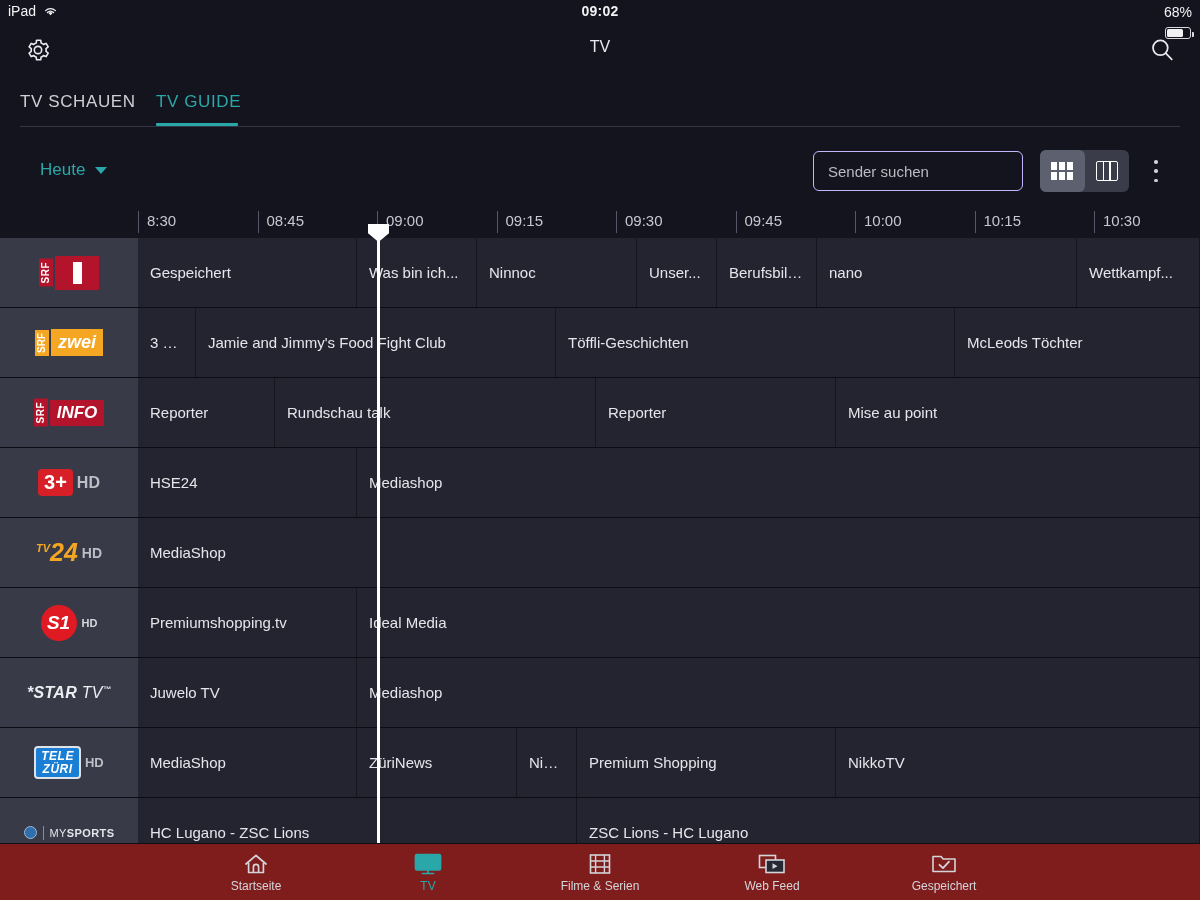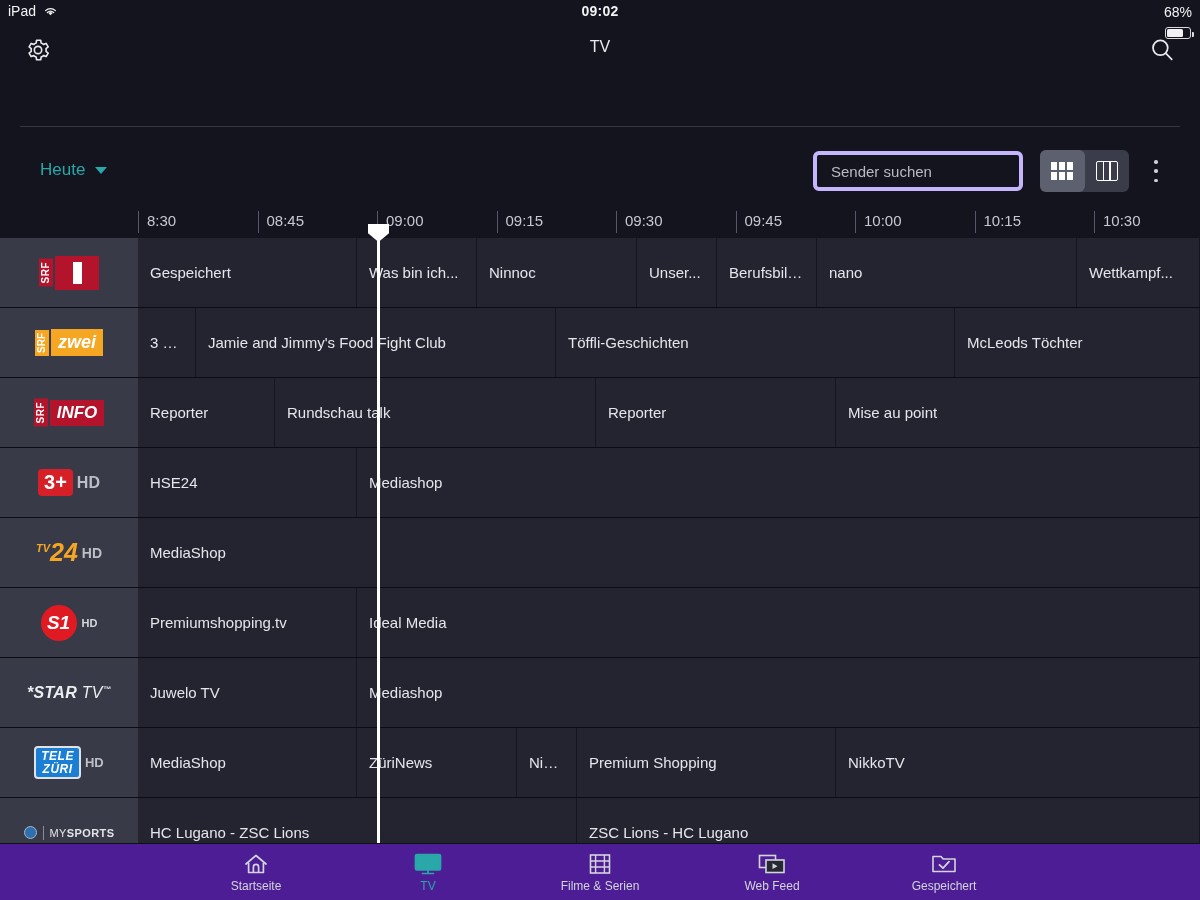--- a/index.html
+++ b/index.html
@@ -36,21 +36,21 @@
   .tab { position:absolute; top:0; font-size:17px; letter-spacing:.6px; color:#cfd0d6; cursor:pointer; }
   .tab.active { color:#2aa7a8; }
   .tab-underline { position:absolute; bottom:0; height:3px; background:#2aa7a8; border-radius:1px; }
   .tabs-rule { position:absolute; top:126px; left:20px; width:1160px; height:1px; background:#343644; }
 
   
   .toolbar { position:absolute; top:140px; left:0; width:1200px; height:66px; }
   .daysel { position:absolute; left:40px; top:20px; display:flex; align-items:center; gap:10px; color:#2aa7a8; font-size:17px; cursor:pointer; }
   .caret { width:0;height:0;border-left:6px solid transparent;border-right:6px solid transparent;border-top:7px solid #2aa7a8; }
   .searchbox { position:absolute; left:813px; top:151px; width:210px; height:40px;
-    border:4px solid #c4b5fd; border-radius:6px; background:transparent;
+    border:1px solid #c4b5fd; border-radius:6px; background:transparent;
     color:#b9bac3; font-size:15px; padding:0 14px; font-family:"Liberation Sans",sans-serif; outline:none; }
   .searchbox::placeholder { color:#b9bac3; }
   .viewtoggle { position:absolute; left:1040px; top:150px; width:89px; height:42px; background:#3a3c49; border-radius:6px; display:flex; }
   .vt-btn { width:44.5px; height:42px; display:flex; align-items:center; justify-content:center; cursor:pointer; border-radius:6px; }
   .vt-btn.active { background:#5d606e; }
   .grid-glyph { display:grid; grid-template-columns:repeat(3,6px); grid-template-rows:repeat(2,8px); gap:2px; }
   .grid-glyph i { background:#ffffff; display:block; }
   .col-glyph { width:22px; height:20px; border:1.6px solid #ffffff; border-radius:2px; position:relative; }
   .col-glyph i { position:absolute; top:0; bottom:0; width:1.6px; background:#ffffff; }
   .kebab { position:absolute; left:1148px; top:160px; width:16px; height:22px; display:flex; flex-direction:column; justify-content:space-between; align-items:center; cursor:pointer; }
@@ -96,21 +96,21 @@
   .mys-txt { color:#e3e4ea; font-size:11px; letter-spacing:.4px; }
   .mys-txt b { font-weight:bold; }
   .mys-div { width:1px; height:14px; background:#8a8c99; }
 
   
   .playhead { position:absolute; left:377px; top:224px; width:3px; height:619px; background:#ffffff; z-index:40; }
   .playhead-knob { position:absolute; left:-9px; top:0; width:21px; height:18px; background:#ffffff;
     clip-path: polygon(0 0, 100% 0, 100% 52%, 50% 100%, 0 52%); }
 
   
-  .tabbar { position:absolute; left:0; bottom:0; width:1200px; height:57px; background:#4c1d95;
+  .tabbar { position:absolute; left:0; bottom:0; width:1200px; height:57px; background:#7f1d1d;
             border-top:1px solid #0e0f17; display:flex; align-items:center; justify-content:center; gap:62px; }
   .tb-item { width:110px; display:flex; flex-direction:column; align-items:center; gap:3px; cursor:pointer; }
   .tb-lab { color:#d4d5db; font-size:12px; }
   .tb-item.active .tb-lab { color:#2aa7a8; }
 </style>
 </head>
 <body>
 
 <div id="app">
 
@@ -144,20 +144,25 @@
     </div>
     <div class="nav-title">TV</div>
     <div class="icon-btn search-btn">
       <svg width="26" height="26" viewBox="0 0 24 24">
         <circle cx="10.5" cy="10" r="6.8" fill="none" stroke="#e9e9ee" stroke-width="1.6"></circle>
         <path d="M15.6 15.2 L21 20.6" stroke="#e9e9ee" stroke-width="1.6" stroke-linecap="round"></path>
       </svg>
     </div>
   </div>
 
+  <div class="tabs">
+    <div class="tab" style="left:20px;top:10px">TV SCHAUEN</div>
+    <div class="tab active" style="left:156px;top:10px">TV GUIDE</div>
+    <div class="tab-underline" style="left:156px;width:82px;top:41px"></div>
+  </div>
   <div class="tabs-rule"></div>
 
   <div class="toolbar">
     <div class="daysel">
       <span>Heute</span>
       <span class="caret"></span>
     </div>
   </div>
   <input class="searchbox" placeholder="Sender suchen" style="">
   <div class="viewtoggle">

